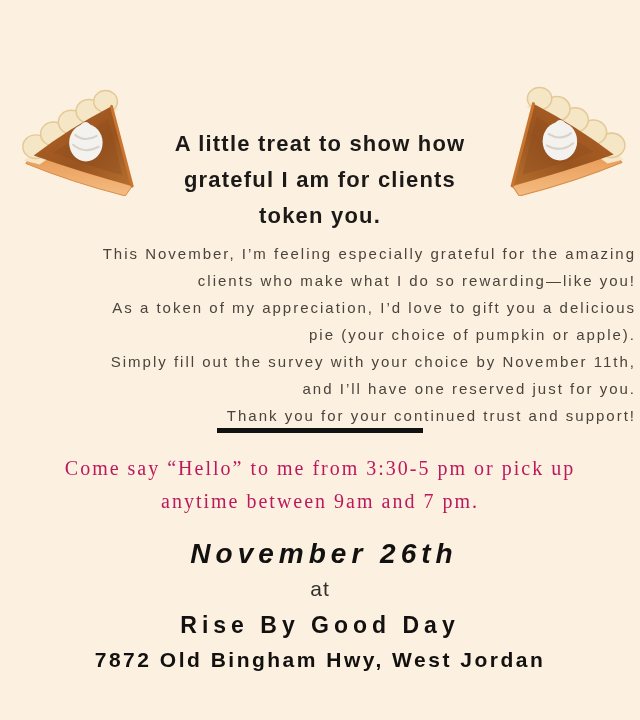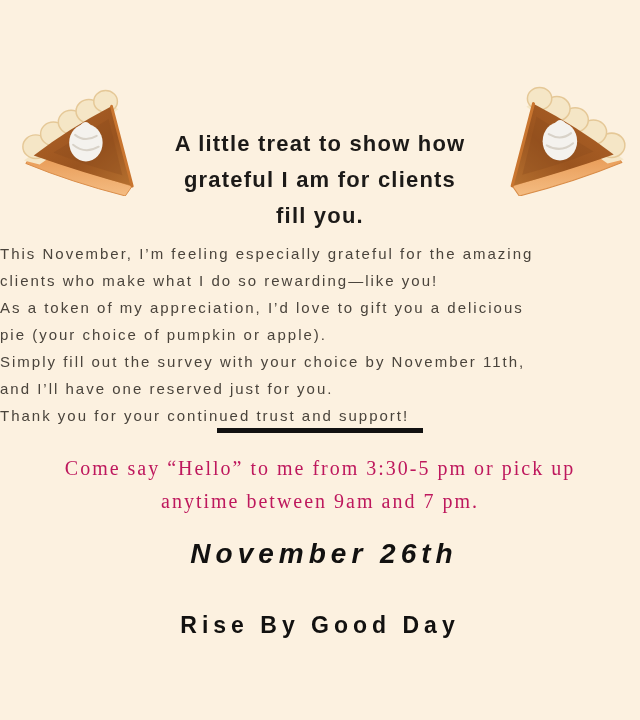--- a/index.html
+++ b/index.html
@@ -31,21 +31,21 @@
     position: absolute; top: 126px; left: 130px; width: 380px;
     text-align: center;
     font-weight: bold; font-size: 22px; line-height: 36px;
     letter-spacing: 1.2px;
     color: #1C1A18;
     white-space: pre-line;
   }
 
   .body-text {
     position: absolute; top: 240px; left: 0; width: 636px;
-    text-align: left;
+    text-align: right;
     font-size: 15px; line-height: 27px;
     letter-spacing: 2px;
     color: #4A443C;
     white-space: pre-line;
   }
 
   .divider {
     position: absolute; top: 428px; left: 217px;
     width: 206px; height: 5px;
     background: #111111;
@@ -163,31 +163,33 @@
       <g>
         <ellipse cx="73" cy="82" rx="17" ry="19" fill="#F4F2EE"></ellipse>
         <path d="M66,66 Q73,56 79,66 Q84,74 73,76 Q63,74 66,66 Z" fill="#F4F2EE"></path>
         <path d="M60,84 q12,10 26,2 M62,74 q10,8 22,1" stroke="#D8D2C8" stroke-width="2" fill="none" stroke-linecap="round"></path>
       </g>
     </svg>
   </div>
 
   <div class="subheading">A little treat to show how
 grateful I am for clients
-fill you.</div>
+token you.</div>
 
   <div class="body-text">This November, I’m feeling especially grateful for the amazing
 clients who make what I do so rewarding—like you!
 As a token of my appreciation, I’d love to gift you a delicious
 pie (your choice of pumpkin or apple).
 Simply fill out the survey with your choice by November 11th,
 and I’ll have one reserved just for you.
 Thank you for your continued trust and support!</div>
 
   <div class="divider"></div>
 
   <div class="hours-text">Come say “Hello” to me from 3:30-5 pm or pick up
 anytime between 9am and 7 pm.</div>
 
   <div class="event-date">November 26th</div>
+  <div class="event-at">at</div>
   <div class="event-venue">Rise By Good Day</div>
+  <div class="event-address">7872 Old Bingham Hwy, West Jordan</div>
 
 </div>
 
 </body></html>

